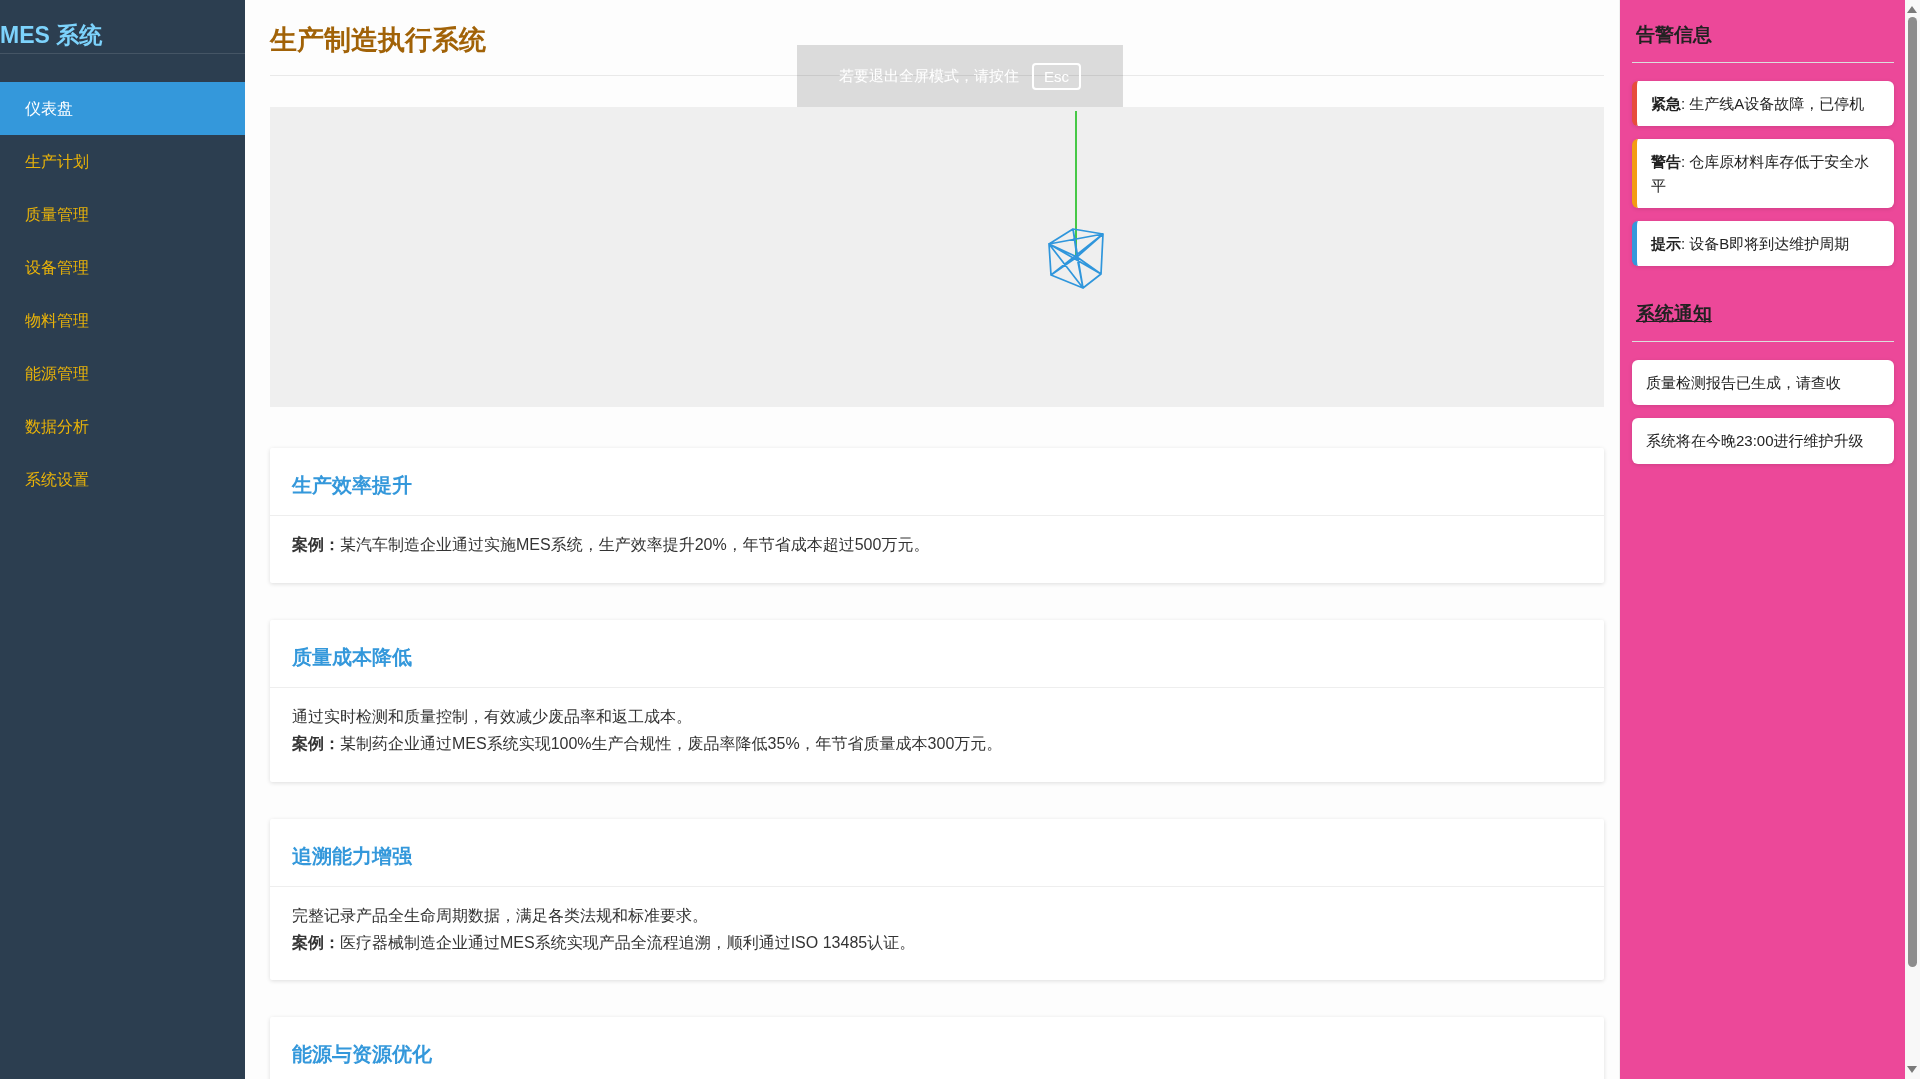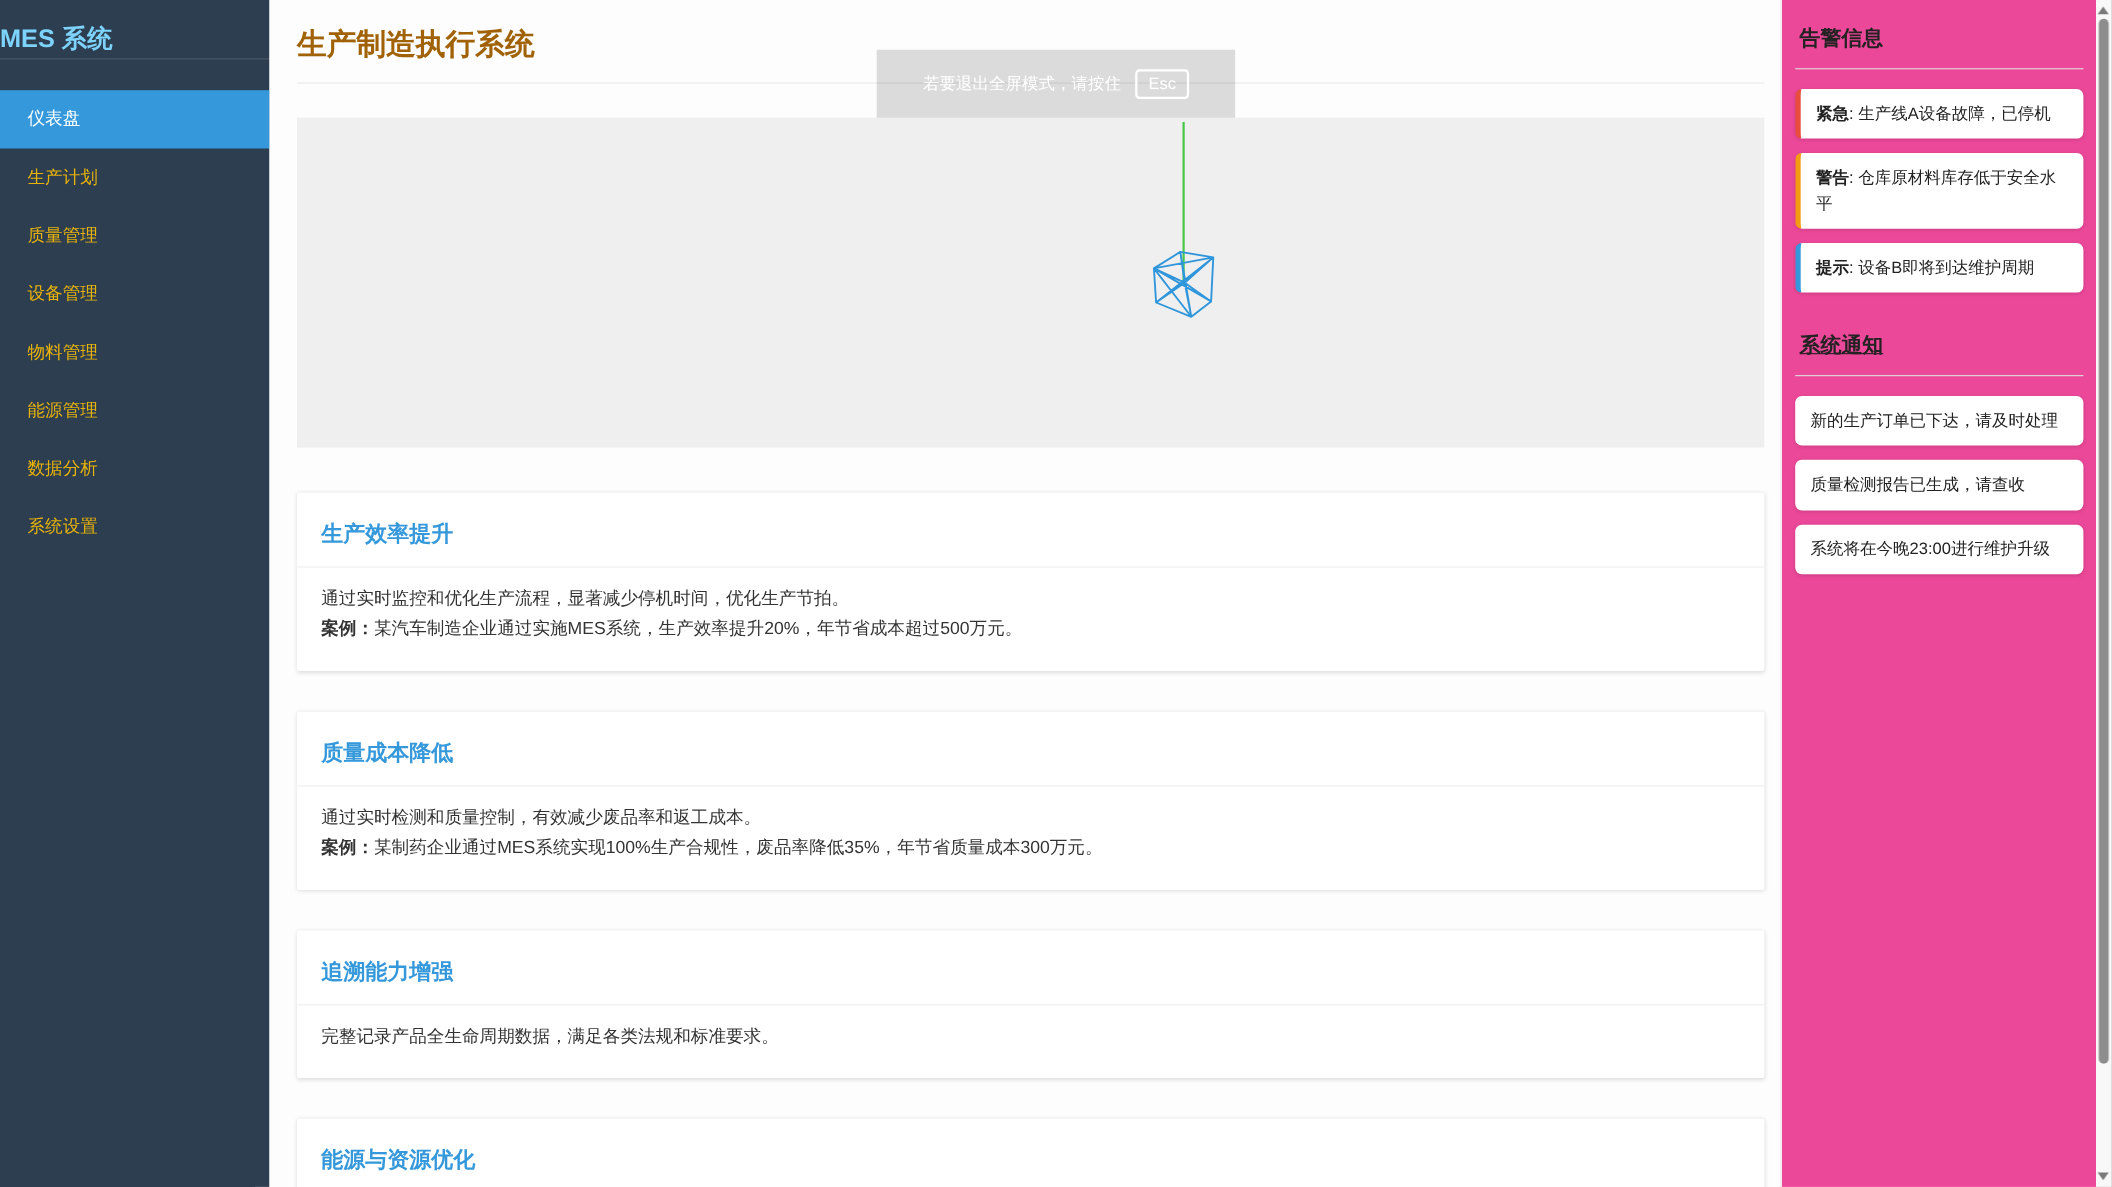--- a/index.html
+++ b/index.html
@@ -141,37 +141,37 @@
                M803,122 L779,137 M803,122 L807,150 M833,127 L807,150
                M779,137 L807,150 M831,167 L807,150 M781,168 L807,150
                M813,181 L807,150 M779,137 L833,127 M779,137 L831,167
                M803,122 L813,181 M779,137 L813,181 M781,168 L833,127" style="stroke: rgb(47, 150, 220);"></path>
     </svg>
   </div>
 
   <section class="card first">
     <h2 class="card-title">生产效率提升</h2>
     <div class="card-body">
-      <p>通过实时监控和优化生产流程，显著减少停机时间，优化生产节拍。</p>
       <p><span class="case-label">案例：</span><span>某汽车制造企业通过实施MES系统，生产效率提升20%，年节省成本超过500万元。</span></p>
     </div>
   </section>
 
   <section class="card">
     <h2 class="card-title">质量成本降低</h2>
     <div class="card-body">
       <p>通过实时检测和质量控制，有效减少废品率和返工成本。</p>
       <p><span class="case-label">案例：</span><span>某制药企业通过MES系统实现100%生产合规性，废品率降低35%，年节省质量成本300万元。</span></p>
     </div>
   </section>
 
   <section class="card">
     <h2 class="card-title">追溯能力增强</h2>
     <div class="card-body">
       <p>完整记录产品全生命周期数据，满足各类法规和标准要求。</p>
+      <p><span class="case-label">案例：</span><span>医疗器械制造企业通过MES系统实现产品全流程追溯，顺利通过ISO 13485认证。</span></p>
     </div>
   </section>
 
   <section class="card">
     <h2 class="card-title">能源与资源优化</h2>
   </section>
 </main>
 
 <aside class="right-panel">
   <h2 class="panel-heading">告警信息</h2>
@@ -182,21 +182,20 @@
     <div class="alert-card" style="border-left-color: rgb(243, 156, 18);">
       <span class="alert-level">警告</span><span>: </span><span>仓库原材料库存低于安全水平</span>
     </div>
     <div class="alert-card" style="border-left-color: rgb(52, 152, 219);">
       <span class="alert-level">提示</span><span>: </span><span>设备B即将到达维护周期</span>
     </div>
   </div>
 
   <h2 class="panel-heading second">系统通知</h2>
   <div class="notice-list">
-    <div class="notice-card">新的生产订单已下达，请及时处理</div>
     <div class="notice-card">质量检测报告已生成，请查收</div>
     <div class="notice-card">系统将在今晚23:00进行维护升级</div>
   </div>
 </aside>
 
 <div class="toast">
   <span>若要退出全屏模式，请按住</span>
   <span class="esc-key">Esc</span>
 </div>
 

